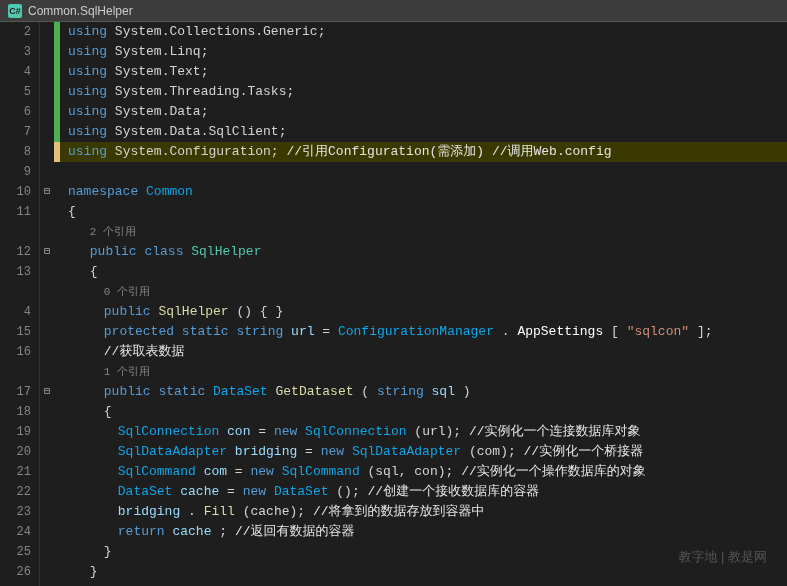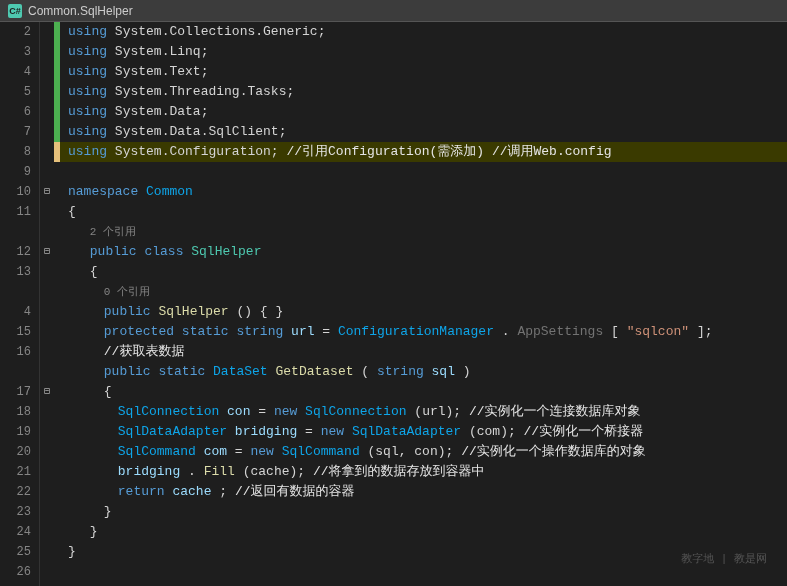--- a/index.html
+++ b/index.html
@@ -96,41 +96,41 @@
     
     .kw { color: #569cd6; text-align: right; } 
     .type { color: #0ea5e9; } 
     .str { color: #ce9178; } 
     .comment-cn { color: #e5e5e5; } 
     .method { color: #dcdcaa; }
     .ref-info { color: #858585; font-size: 11px; }
     .var-name { color: #9cdcfe; text-align: center; }
     .brace { color: #d4d4d4; }
     .class-name { color: #4ec9b0; }
-    .prop { color: #737373; }
+    .prop { color: #ffffff; }
     .gutter {
       width: 6px;
       background: #1e1e1e;
     }
     .gutter-line {
       height: 20px;
     }
     .gutter-line.green {
       background: #4caf50;
     }
     .gutter-line.yellow {
       background: #e5c07b;
     }
     .watermark {
       position: fixed;
       bottom: 20px;
       right: 20px;
       color: #555;
-      font-size: 11px;
-      font-family: Liberation Mono, monospace;
+      font-size: 13px;
+      font-family: Liberation Sans, sans-serif;
     }
     .indent1 { display: inline-block; width: 14px; }
     .indent2 { display: inline-block; width: 28px; }
     .indent3 { display: inline-block; width: 42px; }
   </style>
 </head>
 <body>
 
 <div class="title-bar">
   <span class="title-icon">C#</span>
@@ -338,20 +338,24 @@
       <span>[</span>
       <span class="str">"sqlcon"</span>
       <span>];</span>
     </div>
 
     <div class="code-line">
       <span class="indent2"></span>
       <span class="comment-cn">//获取表数据</span>
     </div>
 
+    <div class="code-line">
+      <span class="indent2"></span>
+      <span class="ref-info">1 个引用</span>
+    </div>
 
     <div class="code-line">
       <span class="indent2"></span>
       <span class="kw">public</span>
       <span> </span>
       <span class="kw">static</span>
       <span> </span>
       <span class="type">DataSet</span>
       <span> </span>
       <span class="method">GetDataset</span>
@@ -399,20 +403,32 @@
       <span> </span>
       <span class="var-name">com</span>
       <span> = </span>
       <span class="kw">new</span>
       <span> </span>
       <span class="type">SqlCommand</span>
       <span>(sql, con);  </span>
       <span class="comment-cn">//实例化一个操作数据库的对象</span>
     </div>
 
+    <div class="code-line">
+      <span class="indent3"></span>
+      <span class="type">DataSet</span>
+      <span> </span>
+      <span class="var-name">cache</span>
+      <span> = </span>
+      <span class="kw">new</span>
+      <span> </span>
+      <span class="type">DataSet</span>
+      <span>();        </span>
+      <span class="comment-cn">//创建一个接收数据库的容器</span>
+    </div>
 
     <div class="code-line">
       <span class="indent3"></span>
       <span class="var-name">bridging</span>
       <span>.</span>
       <span class="method">Fill</span>
       <span>(cache);          </span>
       <span class="comment-cn">//将拿到的数据存放到容器中</span>
     </div>
 

